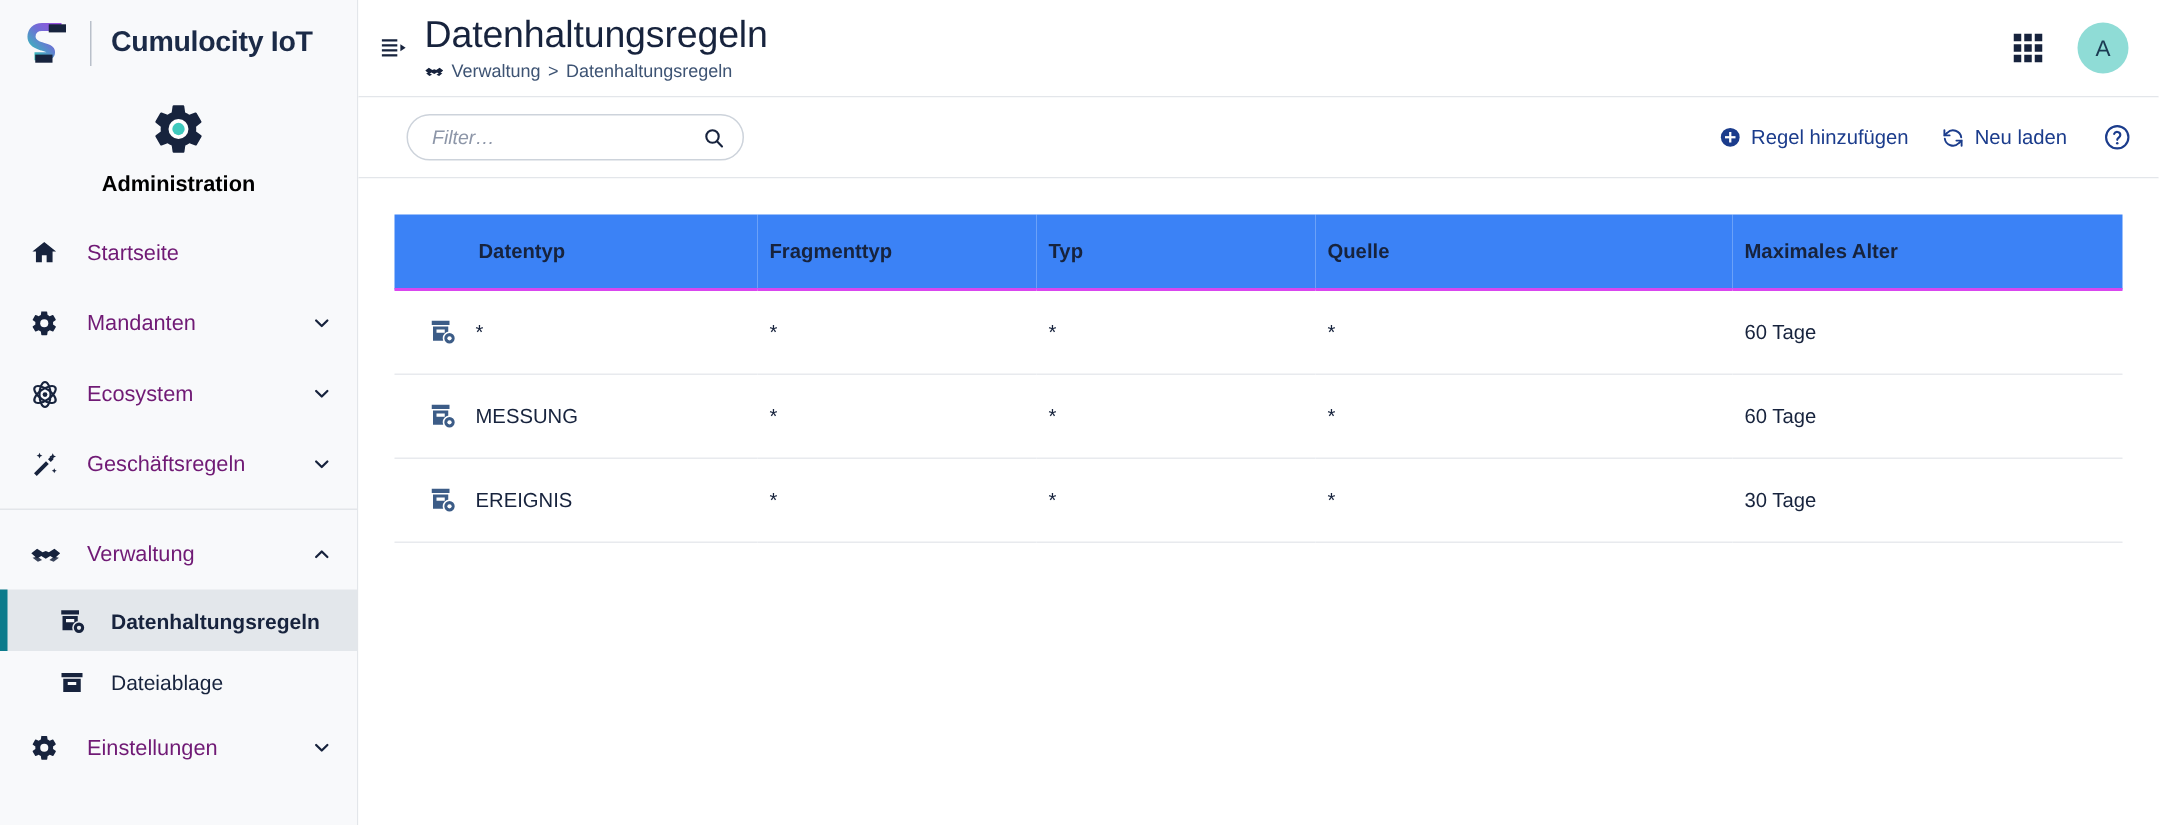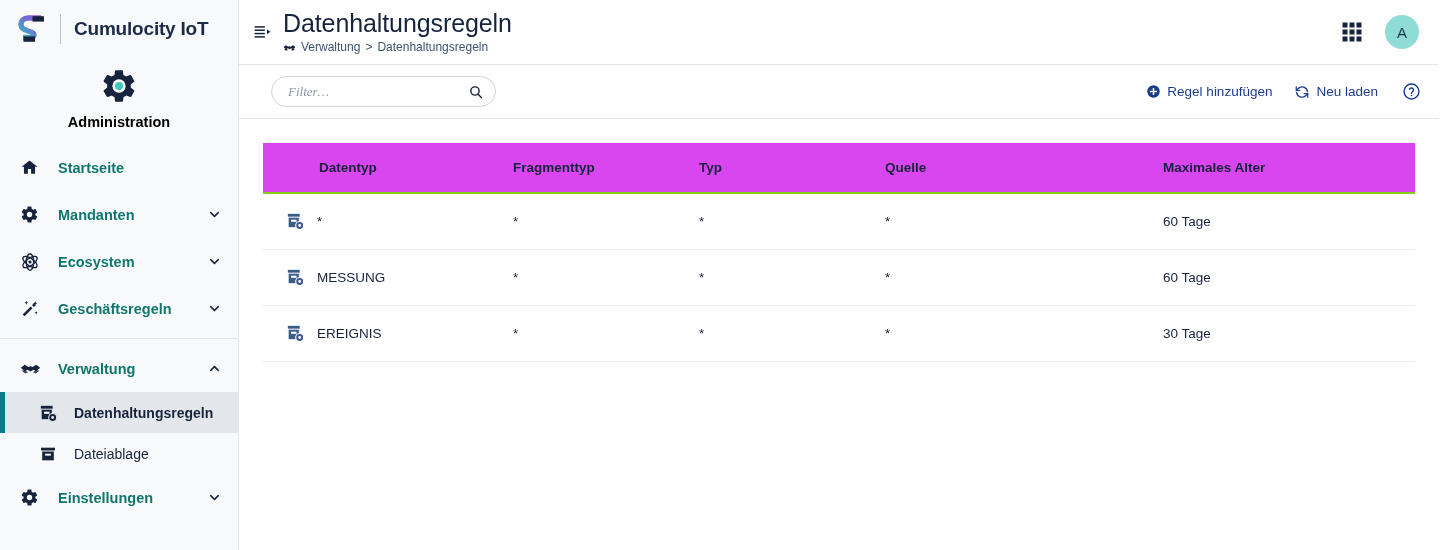--- a/index.html
+++ b/index.html
@@ -45,22 +45,22 @@
   .nav-item {
     height: 47px; display: flex; align-items: center;
     padding-left: 20px; padding-right: 16px; cursor: pointer;
     position: relative; gap: 0;
   }
   .nav-item .ni-icon {
     width: 26px; flex: 0 0 26px; display: flex; align-items: center; justify-content: flex-start;
     color: #17233d;
   }
   .nav-item .ni-label {
-    font-size: 14.5px; color: #0f766e; flex: 1 1 auto;
-    padding-left: 12px; white-space: nowrap; font-weight: bold;
+    font-size: 14.5px; color: #701a75; flex: 1 1 auto;
+    padding-left: 12px; white-space: nowrap;
   }
   .nav-item .ni-caret { color: #17233d; display: flex; align-items: center; }
   .nav-divider { height: 1px; background: #e3e6ea; margin: 6px 0 6px 0; }
 
   .subnav-item {
     height: 41px; display: flex; align-items: center;
     padding-left: 38px; cursor: pointer; position: relative;
   }
   .subnav-item .si-icon {
     width: 26px; flex: 0 0 26px; display: flex; align-items: center; color: #17233d;
@@ -112,39 +112,39 @@
     height: 54px; flex: 0 0 54px; display: flex; align-items: center;
     padding: 0 18px 0 32px; border-bottom: 1px solid #e3e6ea; background: #fff;
   }
   .filter-box {
     width: 225px; height: 31px; border: 1px solid #cdd3db; border-radius: 16px;
     display: flex; align-items: center; padding: 0 11px 0 16px; background: #fff;
   }
   .filter-input {
     border: none; outline: none; flex: 1 1 auto; font-size: 13px;
     font-style: italic; color: #701a75; background: transparent;
-    font-family: Liberation Serif, serif;
+    font-family: Liberation Sans, sans-serif;
   }
   .filter-input::placeholder { color: #8d96a8; font-style: italic; }
   .search-icon { color: #17233d; display: flex; align-items: center; }
   .actionbar-spacer { flex: 1 1 auto; }
   .act-btn {
     display: flex; align-items: flex-start; gap: 6px; cursor: pointer;
     font-size: 13.5px; color: #1b3c8c; margin-left: 22px;
   }
   .act-btn .ab-icon { display: flex; align-items: center; color: #1b3c8c; }
   .help-btn { margin-left: 24px; cursor: pointer; display:flex; align-items:center; color:#1b3c8c; }
 
   
   .content { flex: 1 1 auto; background: #fff; padding: 24px 24px 0 24px; overflow: hidden; }
   .table { width: 1152px; border-collapse: collapse; table-layout: fixed; }
   .table thead th {
-    background: #d946ef; height: 50px; text-align: left;
+    background: #3b82f6; height: 50px; text-align: left;
     font-size: 13.5px; font-weight: bold; color: #17233d;
-    border-bottom: 2px solid #84cc16; padding: 0 8px; vertical-align: middle;
+    border-bottom: 2px solid #d946ef; padding: 0 8px; vertical-align: middle;
   }
   .table thead th:first-child { padding-left: 56px; }
   .table tbody td {
     height: 56px; border-bottom: 1px solid #e8eaee;
     font-size: 13.5px; color: #17233d; padding: 0 8px; vertical-align: middle;
   }
   .cell-first { display: flex; align-items: center; gap: 10px; padding-left: 14px; }
   .row-icon { color: #3c5c87; display: flex; align-items: center; flex: 0 0 22px; }
   .col-datatype { width: 242px; }
   .col-fragment { width: 186px; }

